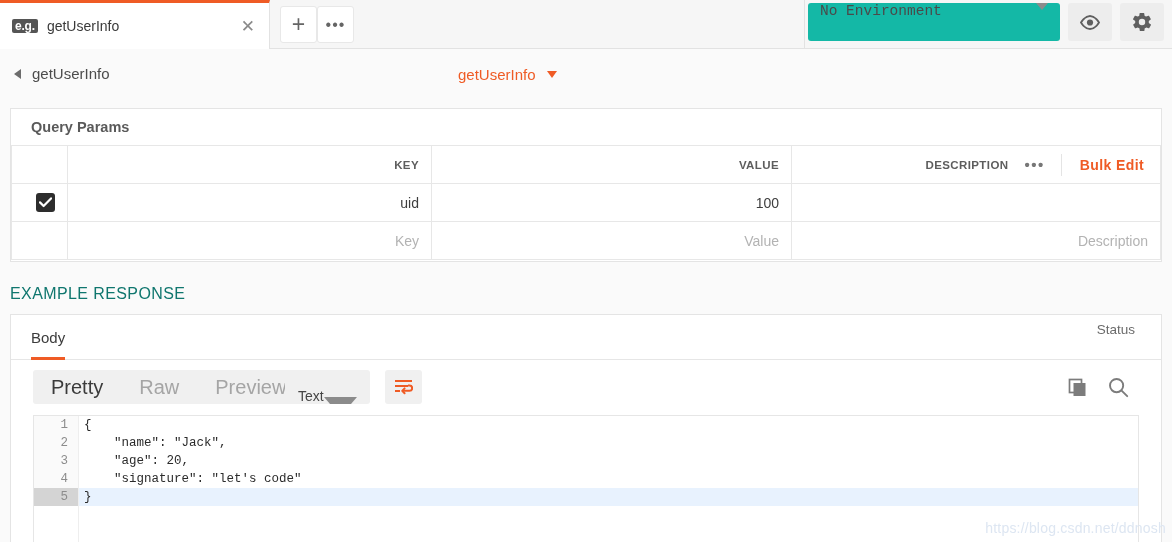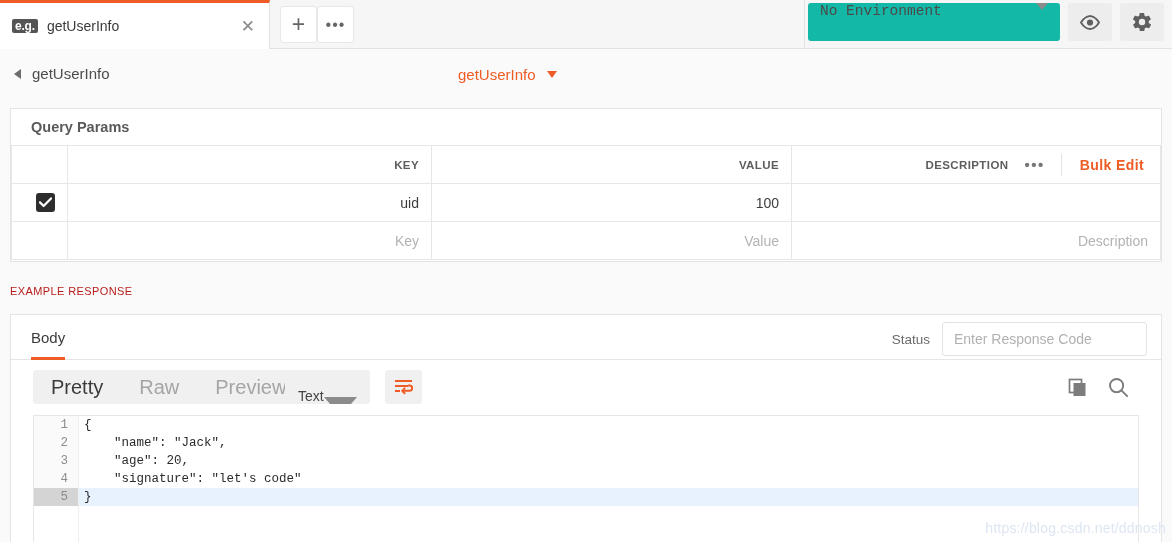--- a/index.html
+++ b/index.html
@@ -93,21 +93,21 @@
   .bulk { color: #ef5b25; font-size: 14px; padding-left: 18px; padding-right: 4px; cursor: pointer; }
   .chk {
     width: 19px; height: 19px; background: #2d2d2d; border-radius: 3px;
     display: inline-flex; align-items: center; justify-content: center; cursor: pointer;
   }
   .chk svg { display: block; }
   .cellval { font-size: 14px; color: #3d3d3d; }
   .cellph { font-size: 14px; color: #b3b3b3; }
 
   
-  .ex-label { position: absolute; left: 10px; top: 285px; font-size: 11px; color: #b91c1c; letter-spacing: 0.4px; }
+  .ex-label { position: absolute; left: 10px; top: 285px; font-size: 16px; color: #0f766e; letter-spacing: 0.4px; }
   .resp-panel {
     position: absolute; left: 10px; top: 314px; width: 1152px; height: 228px;
     background: #fff; border: 1px solid #e4e4e4; border-bottom: none;
   }
   .resp-tabs { position: relative; height: 45px; border-bottom: 1px solid #e6e6e6; }
   .rtab {
     position: absolute; top: 0; height: 45px; display: flex; align-items: center;
     font-size: 15px; cursor: pointer;
   }
   .rtab.body { left: 20px; color: #3c3c3c; }
@@ -257,21 +257,20 @@
   </div>
 
   <div class="ex-label">EXAMPLE RESPONSE</div>
 
   <div class="resp-panel">
 
     <div class="resp-tabs">
       <div class="rtab body">Body</div>
       <div class="status-wrap">
         <span class="status-lbl">Status</span>
-        <input class="status-input" type="text" placeholder="Enter Response Code" style="">
       </div>
     </div>
 
     <div class="rtoolbar">
       <div class="seg">
         <div class="on">Pretty</div>
         <div>Raw</div>
         <div>Preview</div>
       </div>
 

